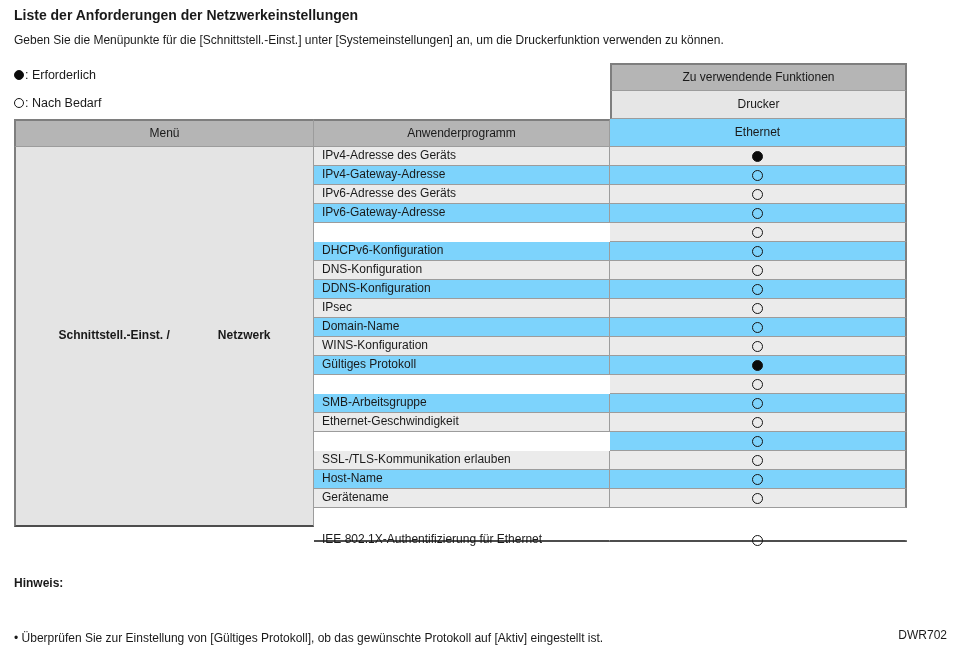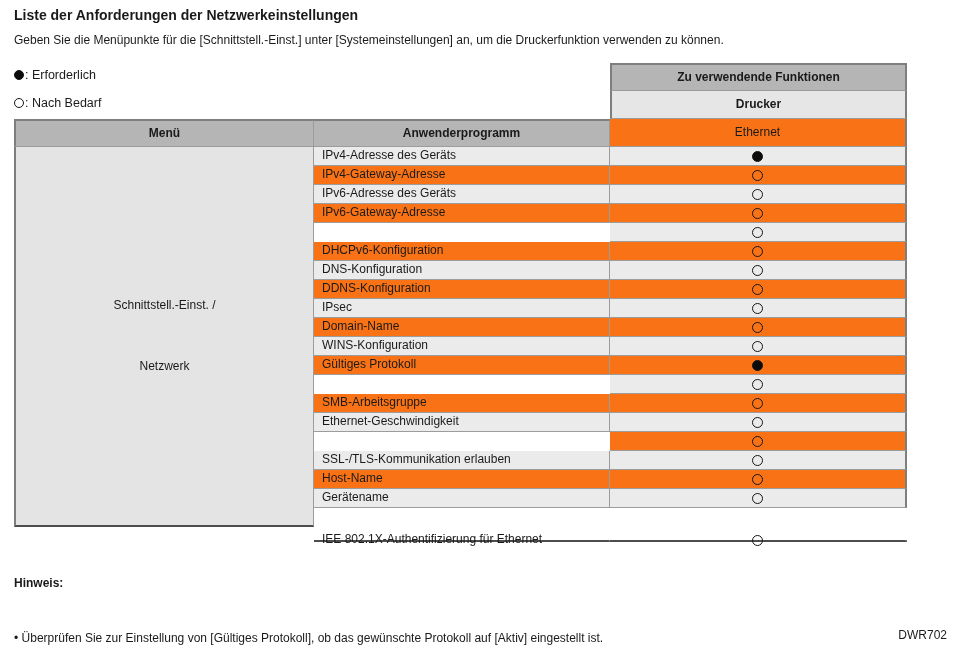--- a/index.html
+++ b/index.html
@@ -26,35 +26,35 @@
        box-sizing:border-box;background:transparent;flex:0 0 auto;}
   .dot[data-state="required"]{background:#0b0b0b;}
   .dot.lg{width:10px;height:10px;}
   .tbl{
     position:absolute;left:14px;top:63px;
     display:grid;
     grid-template-columns:300px 296px 297px;
     grid-template-rows:28px 28px 28px repeat(20,19px);
   }
   .cell{
-    box-sizing:border-box;display:flex;align-items:center;background:#f97316;
+    box-sizing:border-box;display:flex;align-items:center;background:#7dd3fc;
     border-right:1px solid var(--inner);border-bottom:1px solid var(--inner);
     font-size:12px;line-height:1.1;
   }
-  .hd{font-weight:bold;justify-content:center;}
+  .hd{font-weight:normal;justify-content:center;}
   .c-fn{grid-area:1/3;background:var(--hdr-bg);
         border-top:2px solid var(--outer);border-left:2px solid var(--outer);border-right:2px solid var(--outer);}
   .c-drucker{grid-area:2/3;background:var(--sub-bg);
         border-left:2px solid var(--outer);border-right:2px solid var(--outer);}
   .c-menu-h{grid-area:3/1;background:var(--hdr-bg);
         border-top:2px solid var(--outer);border-left:2px solid var(--outer);}
   .c-prog-h{grid-area:3/2;background:var(--hdr-bg);border-top:2px solid var(--outer);}
   .c-eth-h{grid-area:3/3;justify-content:center;border-right:2px solid var(--outer);}
-  .c-menu-span{grid-area:4/1/24/2;background:var(--span-bg);font-weight:normal;
-        flex-direction:column;justify-content:center;text-align:center;
+  .c-menu-span{grid-area:4/1/24/2;background:var(--span-bg);font-weight:bold;
+        flex-direction:row;justify-content:center;text-align:center;
         border-left:2px solid var(--outer);border-bottom:2px solid var(--outer-bottom);gap:48px;}
   .dl{padding-left:8px;}
   .ds{justify-content:center;border-right:2px solid var(--outer);}
   .shade{background:var(--shade);}
   .last{border-bottom:2px solid var(--outer-bottom);margin-top:32px;}
   .note-h{position:absolute;left:14px;top:576px;font-size:12px;font-weight:bold;}
   .note-t{position:absolute;left:14px;top:592px;font-size:12px;margin-top:39px;}
   .figcode{position:absolute;right:8px;top:628px;font-size:12px;}
 </style>
 </head>

